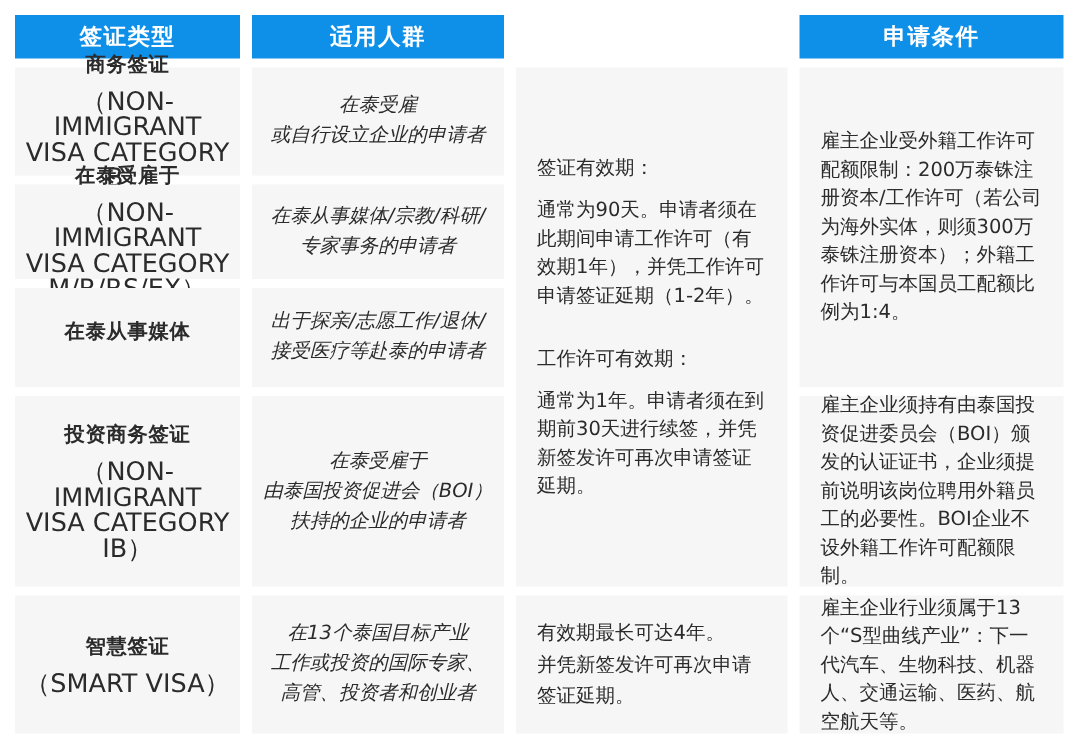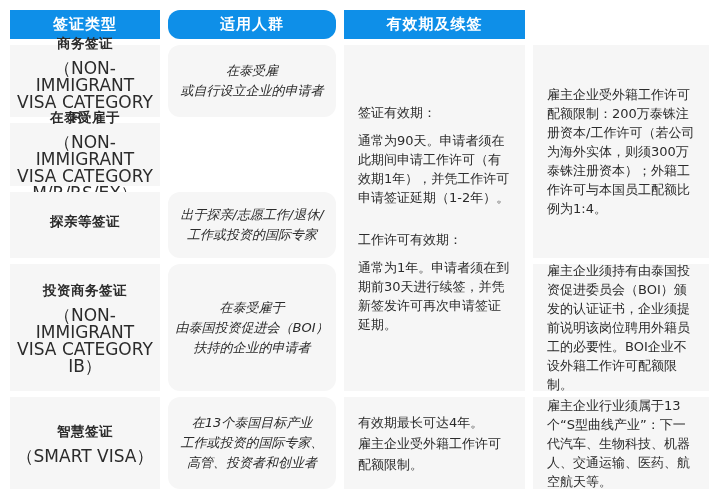--- a/index.html
+++ b/index.html
@@ -41,85 +41,89 @@
     justify-content: center;
     text-align: left; padding: 0 14px;
   }
   .pre { white-space: pre-line; }
   .visa-name { font-weight: bold; font-size: 13.5px; margin-bottom: 7px; letter-spacing: .5px; }
   .visa-code { font-size: 17px; line-height: 17px; }
   .audience { line-height: 20px; font-style: italic; }
   .hd { font-weight: normal; margin-bottom: 9px; }
   .hd2 { margin-top: 23px; }
   .col1 { grid-column: 1; }
-  .col2 { grid-column: 2; border-radius: 12px; }
+  .col2 { grid-column: 2; }
   .col3 { grid-column: 3; }
   .col4 { grid-column: 4; }
   .r2 { grid-row: 2; } .r3 { grid-row: 3; } .r4 { grid-row: 4; }
   .r5 { grid-row: 5; } .r6 { grid-row: 6; align-items: center; }
   .span-r2-5 { grid-row: 2 / span 4; }
   .span-r2-4 { grid-row: 2 / span 3; }
 </style>
 </head>
 <body>
 
 <div class="table-grid">
 
   <div class="th col1">签证类型</div>
   <div class="th col2">适用人群</div>
-  <div class="th col3">有效期及续签</div>
+  <div class="th col4">申请条件</div>
 
   <div class="td c col1 r2">
     <div class="visa-name">商务签证</div>
     <div class="visa-code">（NON-IMMIGRANT VISA CATEGORY B）</div>
   </div>
   <div class="td c col1 r3">
     <div class="visa-name">在泰受雇于</div>
     <div class="visa-code">（NON-IMMIGRANT VISA CATEGORY M/R/RS/EX）</div>
   </div>
   <div class="td c col1 r4">
-    <div class="visa-name">探亲等签证</div>
+    <div class="visa-name">在泰从事媒体</div>
   </div>
   <div class="td c col1 r5">
     <div class="visa-name">投资商务签证</div>
     <div class="visa-code">（NON-IMMIGRANT VISA CATEGORY IB）</div>
   </div>
   <div class="td c col1 r6">
     <div class="visa-name">智慧签证</div>
     <div class="visa-code">（SMART VISA）</div>
   </div>
 
   <div class="td c col2 r2">
     <div class="audience pre">在泰受雇
 或自行设立企业的申请者</div>
   </div>
+  <div class="td c col2 r3">
+    <div class="audience pre">在泰从事媒体/宗教/科研/
+专家事务的申请者</div>
+  </div>
   <div class="td c col2 r4">
     <div class="audience pre">出于探亲/志愿工作/退休/
-工作或投资的国际专家</div>
+接受医疗等赴泰的申请者</div>
   </div>
   <div class="td c col2 r5">
     <div class="audience pre">在泰受雇于
 由泰国投资促进会（BOI）
 扶持的企业的申请者</div>
   </div>
   <div class="td c col2 r6">
     <div class="audience pre">在13个泰国目标产业
 工作或投资的国际专家、
 高管、投资者和创业者</div>
   </div>
 
   <div class="td l col3 span-r2-5">
     <p class="hd">签证有效期：</p>
     <p>通常为90天。申请者须在此期间申请工作许可（有效期1年），并凭工作许可申请签证延期（1-2年）。</p>
     <p class="hd hd2">工作许可有效期：</p>
     <p>通常为1年。申请者须在到期前30天进行续签，并凭新签发许可再次申请签证延期。</p>
   </div>
   <div class="td l col3 r6">
     <p class="pre" style="line-height:21px">有效期最长可达4年。
-雇主企业受外籍工作许可配额限制。</p>
+并凭新签发许可再次申请签证延期。</p>
   </div>
 
   <div class="td l col4 span-r2-4">
     <p>雇主企业受外籍工作许可配额限制：200万泰铢注册资本/工作许可（若公司为海外实体，则须300万泰铢注册资本）；外籍工作许可与本国员工配额比例为1:4。</p>
   </div>
   <div class="td l col4 r5">
     <p>雇主企业须持有由泰国投资促进委员会（BOI）颁发的认证证书，企业须提前说明该岗位聘用外籍员工的必要性。BOI企业不设外籍工作许可配额限制。</p>
   </div>
   <div class="td l col4 r6">
     <p>雇主企业行业须属于13个“S型曲线产业”：下一代汽车、生物科技、机器人、交通运输、医药、航空航天等。</p>

